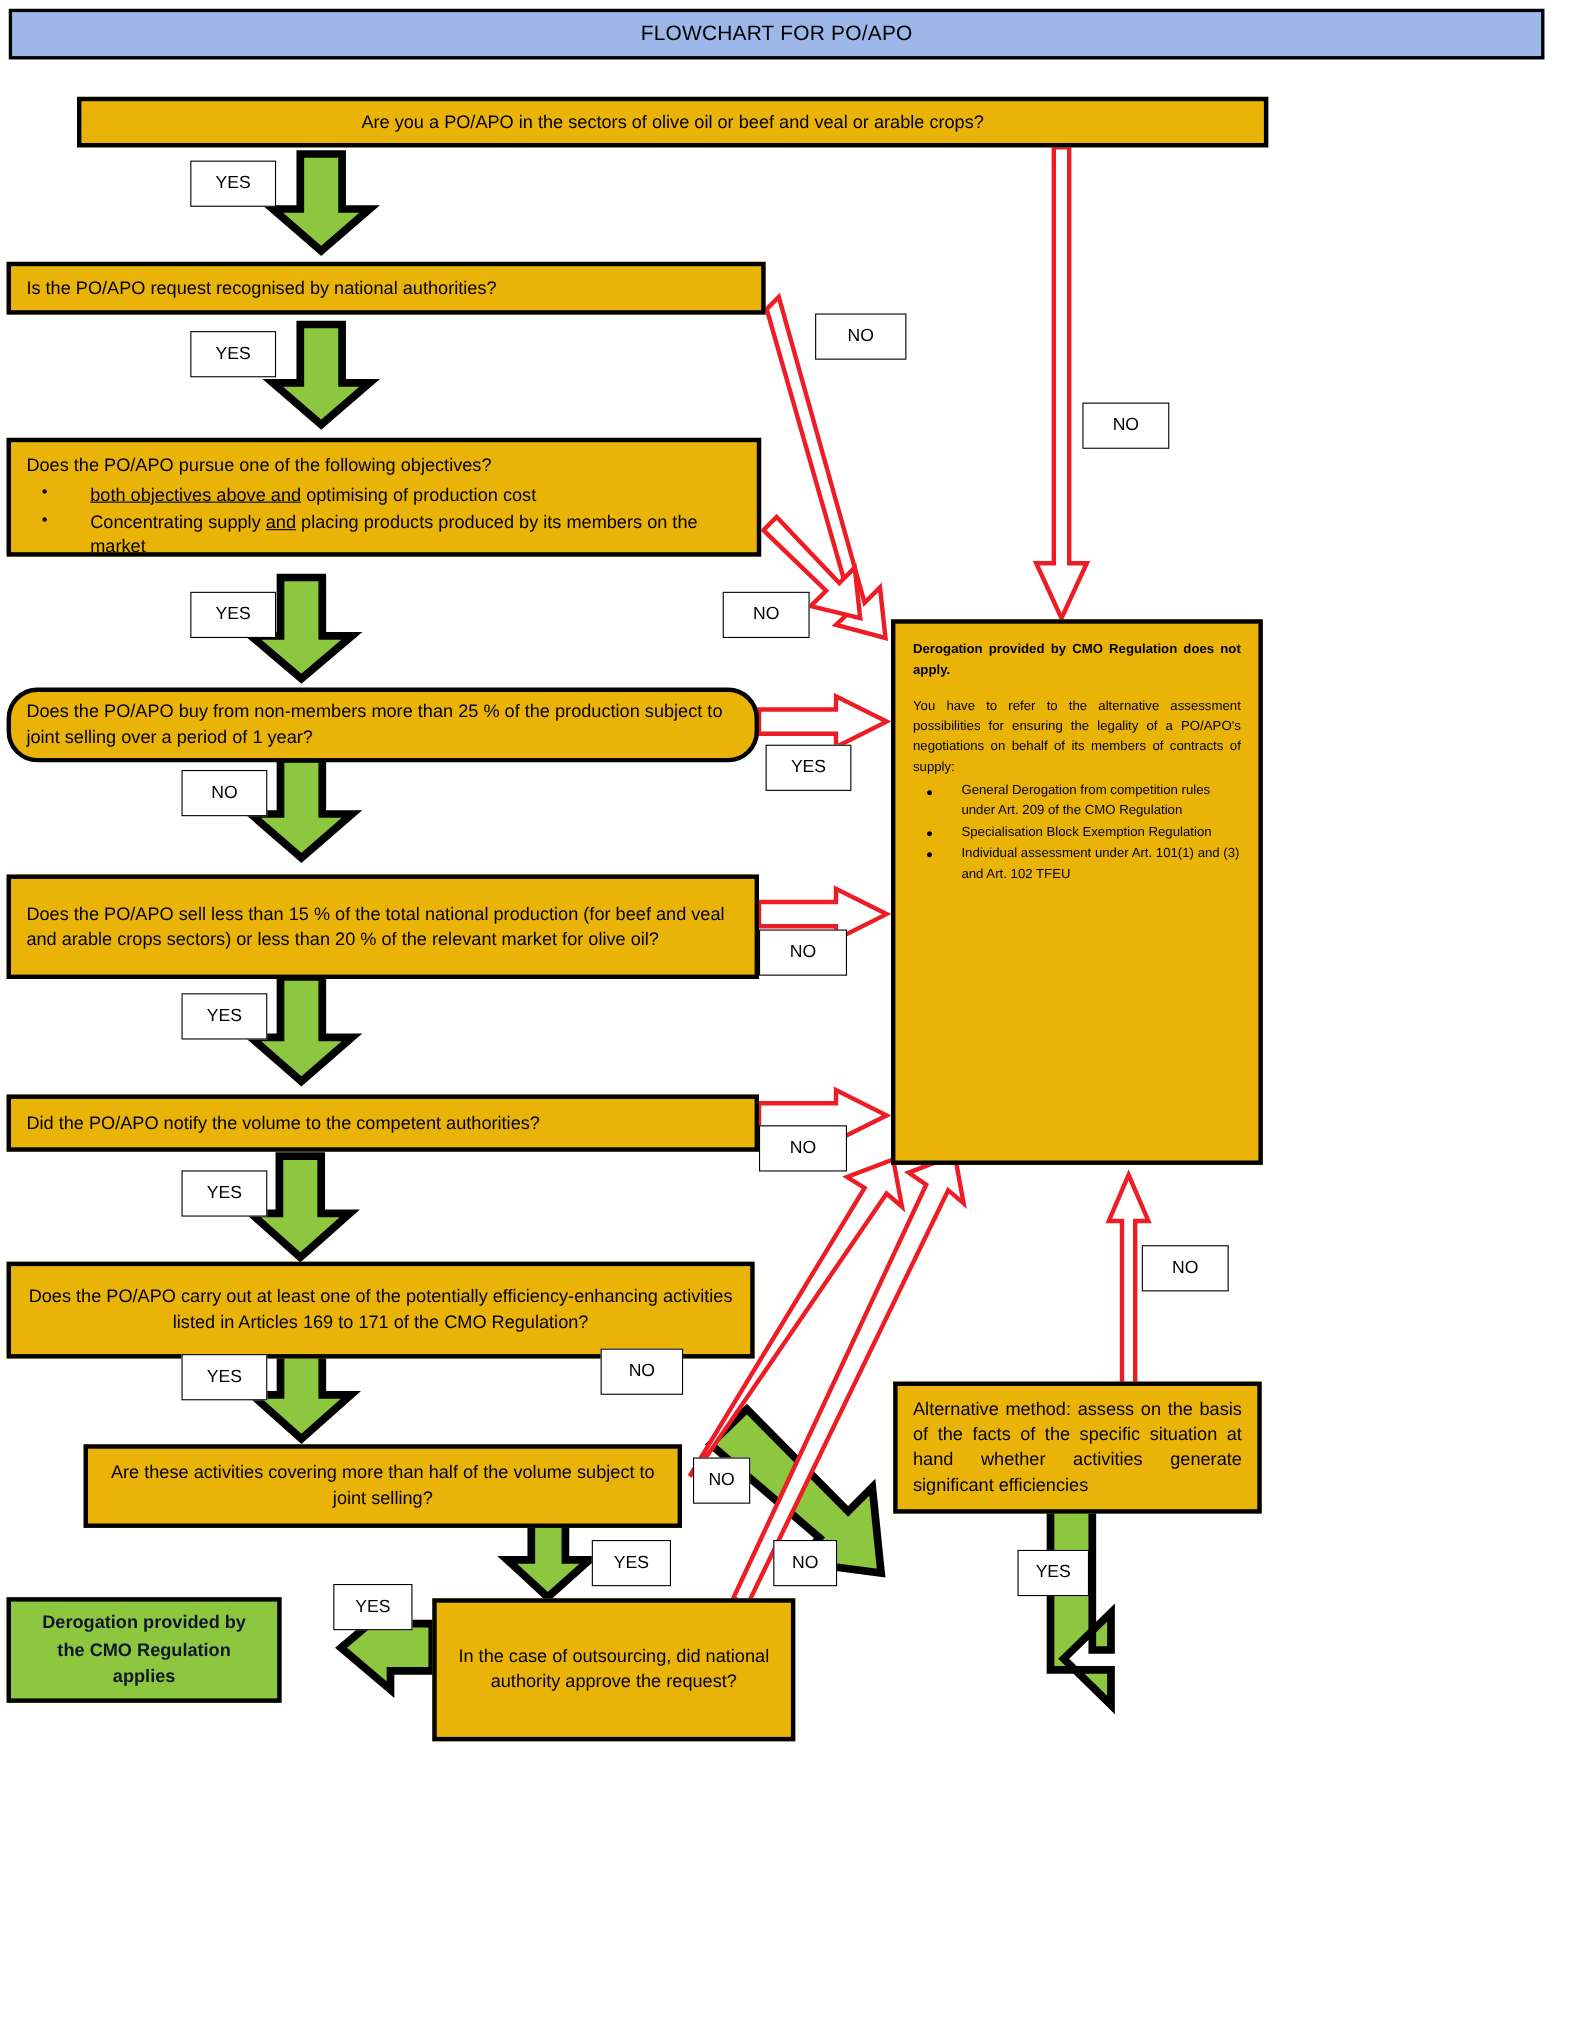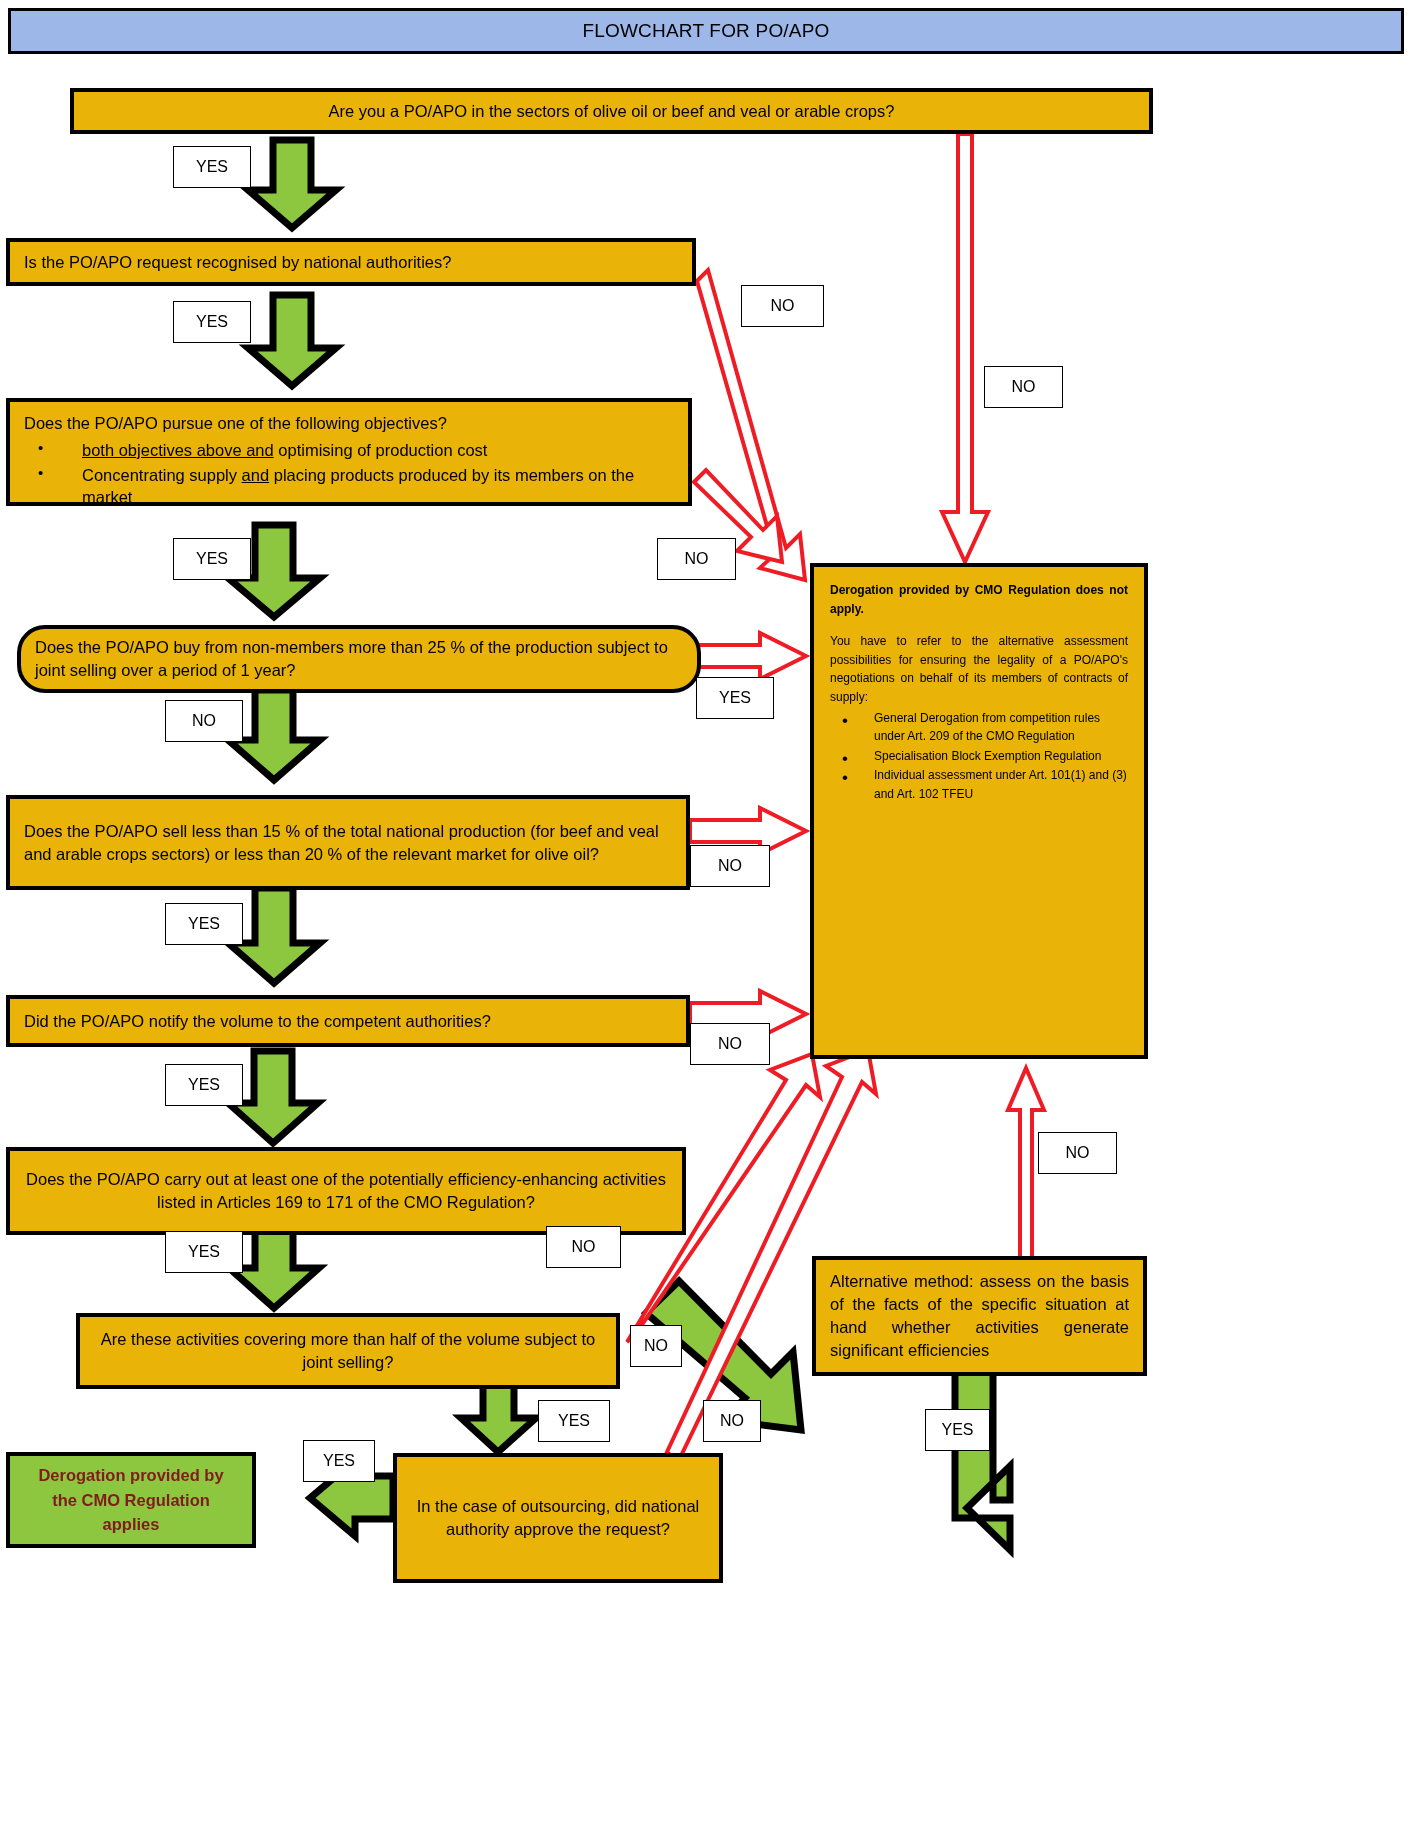--- a/index.html
+++ b/index.html
@@ -62,21 +62,21 @@
   .result-box {
     position: absolute;
     background: #8dc63f;
     border: 4px solid #000000;
     box-sizing: border-box;
     display: flex; align-items: center; justify-content: center;
     text-align: center;
     font-size: 16.5px;
     font-weight: bold;
     line-height: 1.5;
-    color: #7f1d1d;
+    color: #0f172a;
     padding: 6px 18px;
   }
   
   .arrow-layer {
     position: absolute;
     left: 0; top: 0;
     width: 1427px; height: 1836px;
     pointer-events: none;
   }
   ul.blist { margin: 4px 0 0 0; padding-left: 0; list-style: none; }
@@ -177,21 +177,21 @@
   <div class="qbox" style="left:6px; top:398px; width:686px; height:108px; align-items:flex-start;">
     <div class="inner" style="padding-top:10px;">
       <div>Does the PO/APO pursue one of the following objectives?</div>
       <ul class="blist">
         <li><span class="u">both objectives above and</span><span> optimising of production cost</span></li>
         <li><span>Concentrating supply </span><span class="u">and</span><span> placing products produced by its members on the market</span></li>
       </ul>
     </div>
   </div>
 
-  <div class="qbox" style="left:17px; top:625px; width:684px; height:68px;border-radius:28px;">
+  <div class="qbox" style="left:6px; top:625px; width:684px; height:68px;border-radius:28px;">
     <div class="inner">Does the PO/APO buy from non-members more than 25 % of the production subject to joint selling over a period of 1 year?</div>
   </div>
 
   <div class="qbox" style="left:6px; top:795px; width:684px; height:95px;">
     <div class="inner">Does the PO/APO sell less than 15 % of the total national production (for beef and veal and arable crops sectors) or less than 20 % of the relevant market for olive oil?</div>
   </div>
 
   <div class="qbox" style="left:6px; top:995px; width:684px; height:52px;">
     <div class="inner">Did the PO/APO notify the volume to the competent authorities?</div>
   </div>

